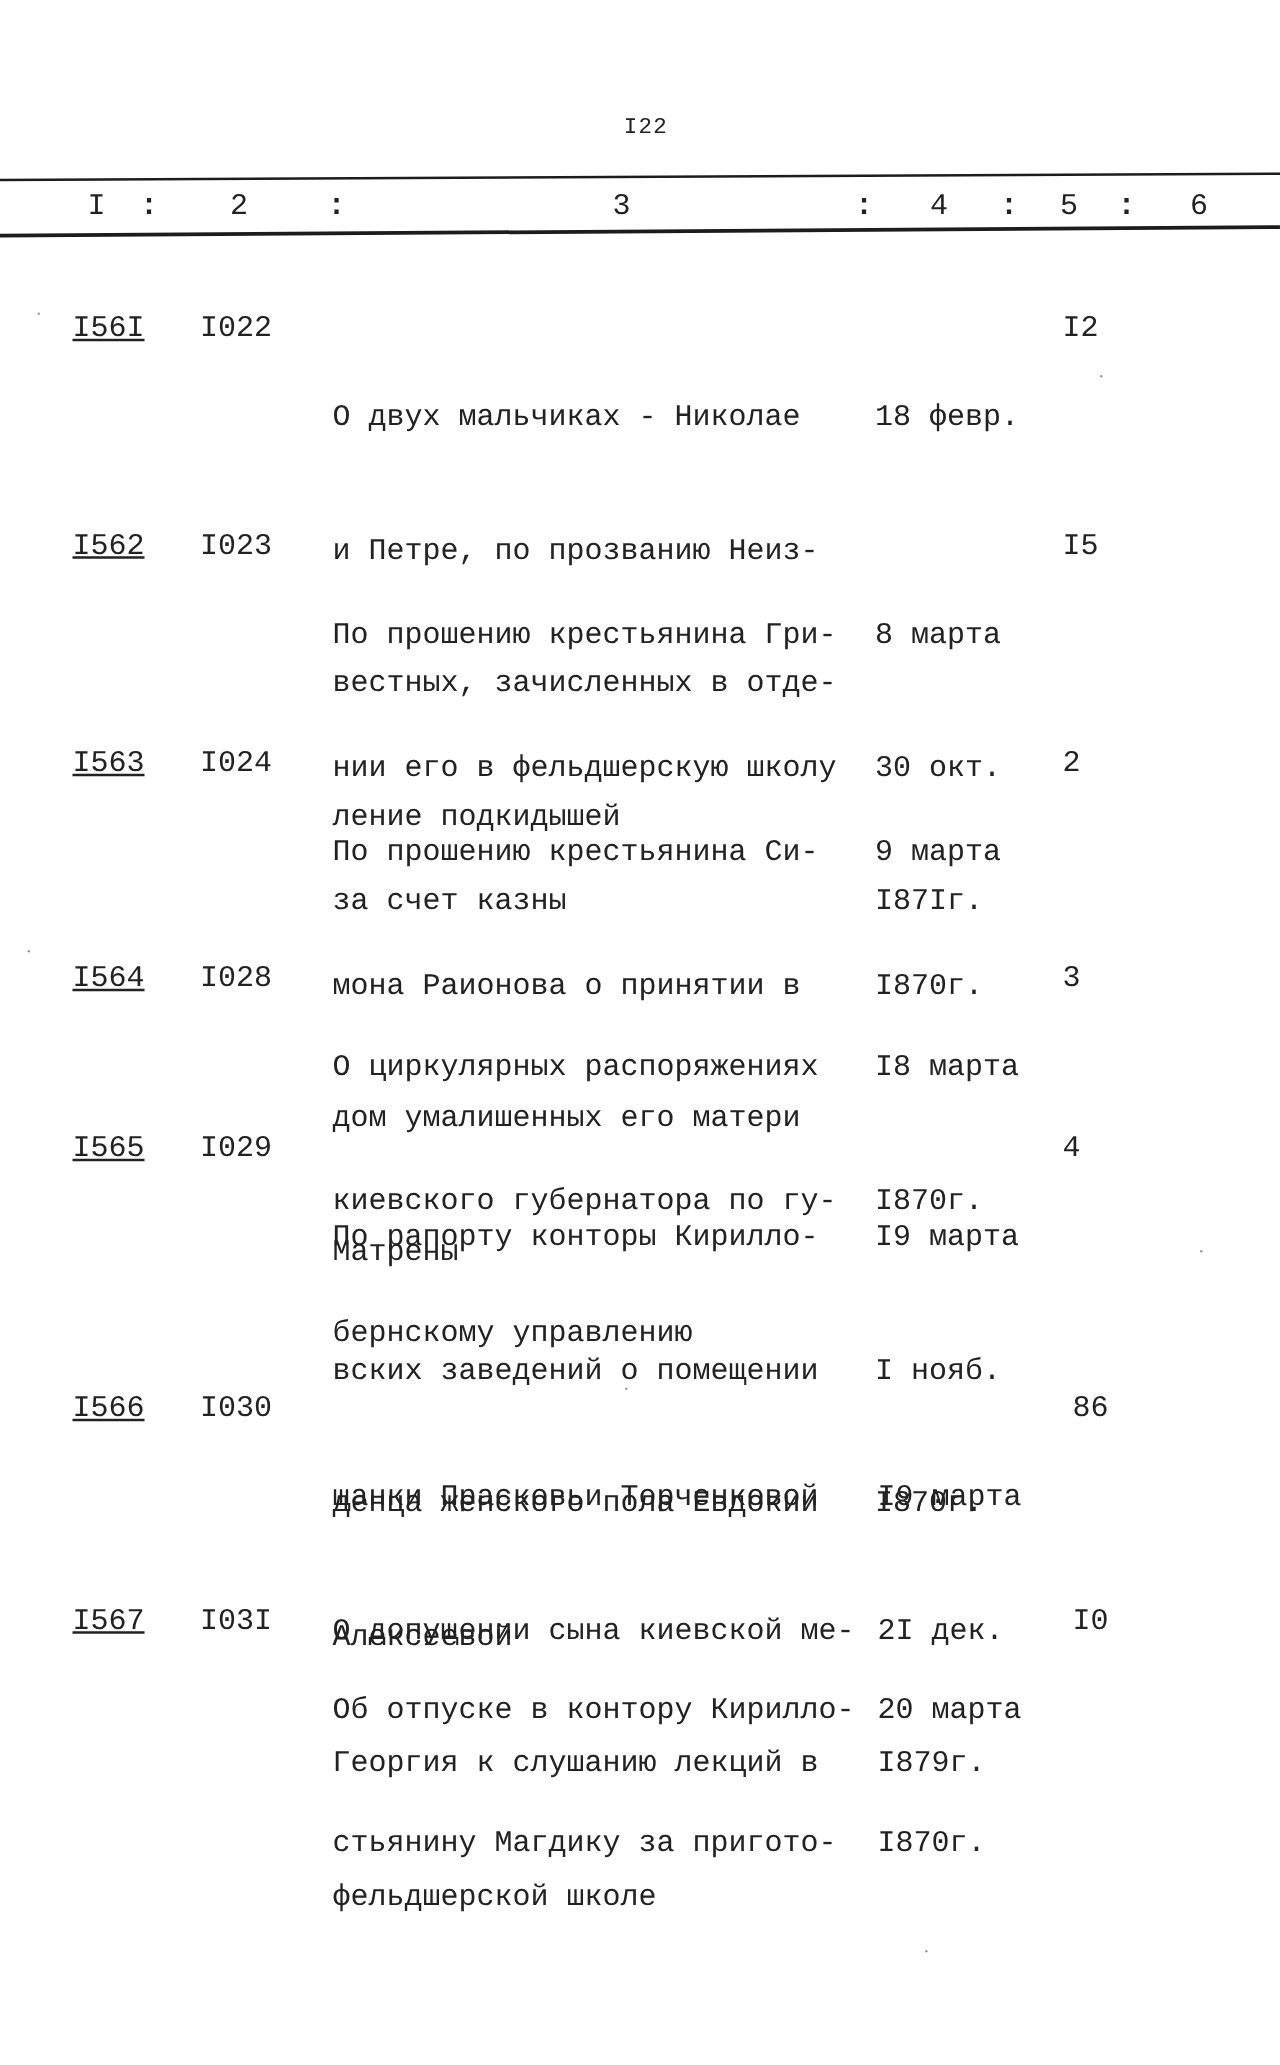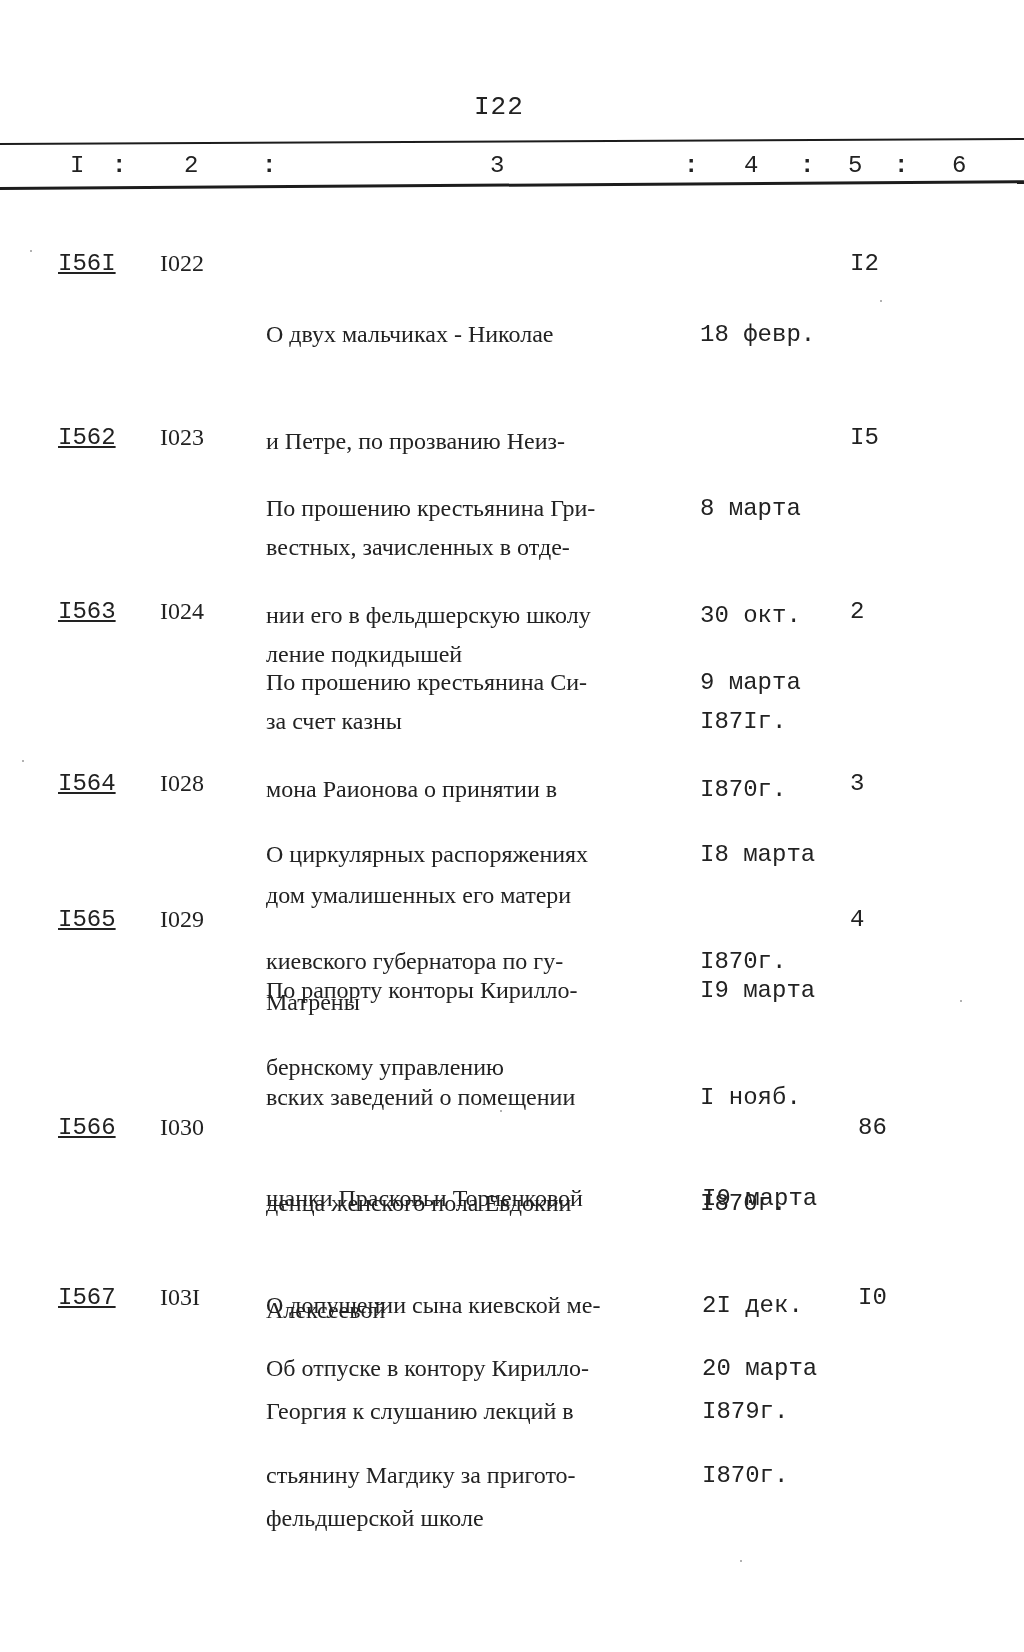--- a/index.html
+++ b/index.html
@@ -10,23 +10,23 @@
     body {
       width: 1024px;
       height: 1652px;
       position: relative;
       overflow: hidden;
       font-family: "Liberation Mono", "DejaVu Sans Mono", monospace;
       color: #222;
     }
     .page-number {
       position: absolute;
-      left: 474px;
+      left: 499px;
       top: 92px;
-      font-size: 26px;
+      font-size: 18px;
       letter-spacing: 1px;
     }
     .rule {
       position: absolute;
       left: 0;
       width: 1024px;
       height: 2px;
       background: #1c1c1c;
       transform-origin: left center;
     }
@@ -45,22 +45,22 @@
     }
     .row {
       position: absolute;
       left: 0;
       width: 1024px;
       font-size: 24px;
       line-height: 35.5px;
     }
     .cell { position: absolute; top: 0; white-space: pre; }
     .c1 { left: 58px; text-decoration: underline; }
-    .c2 { left: 160px; font-family: Liberation Serif, serif; }
-    .c3 { left: 266px; font-family: Liberation Serif, serif; }
+    .c2 { left: 160px; }
+    .c3 { left: 266px; }
     .c4 { left: 700px; }
     .c6 { left: 850px; }
     .line { display: block; white-space: pre; }
     .speck {
       position: absolute;
       width: 2px; height: 2px;
       background: #999;
       border-radius: 50%;
     }
   </style>

